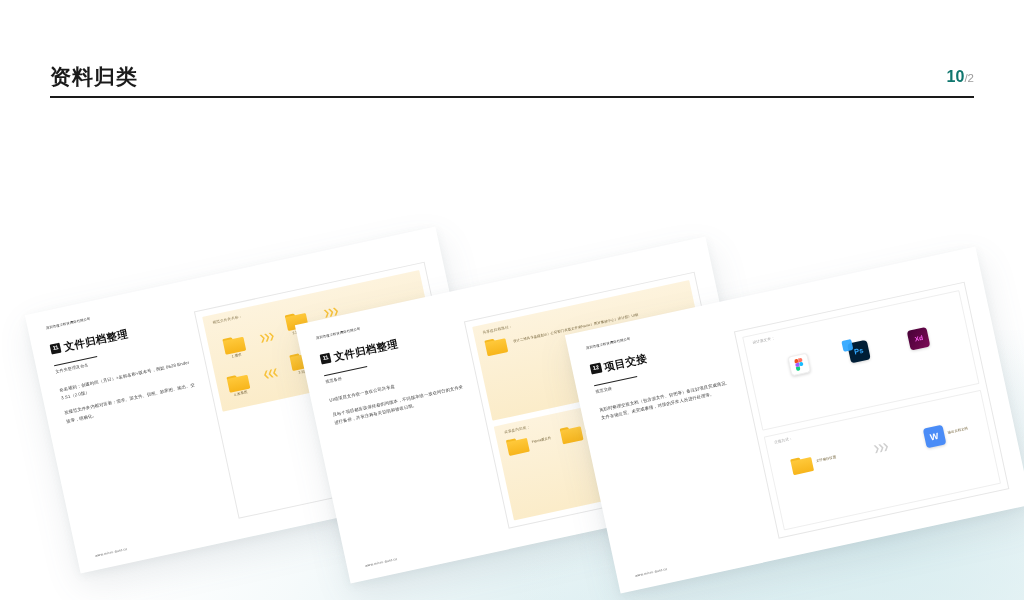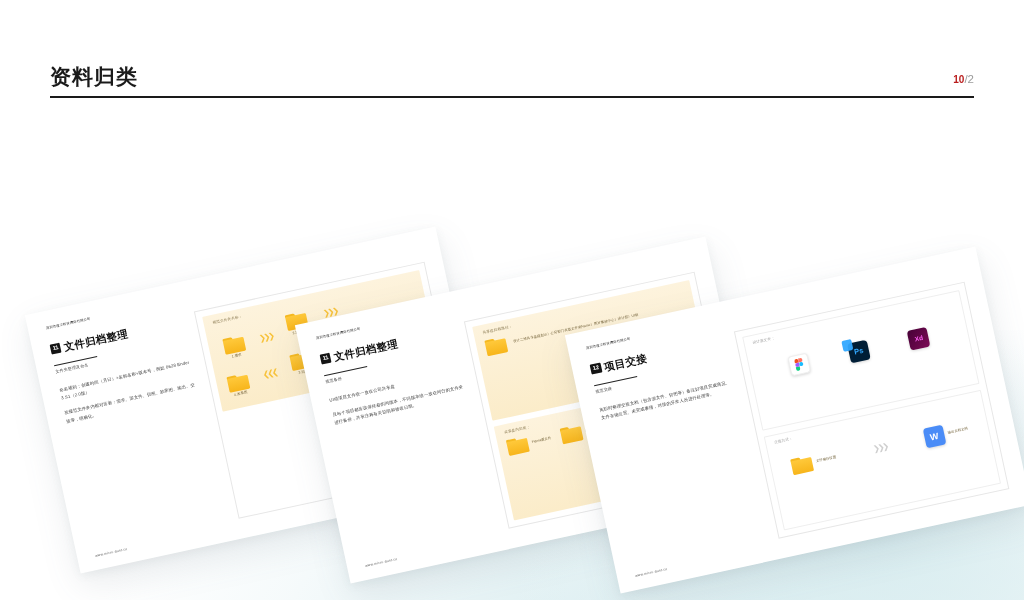--- a/index.html
+++ b/index.html
@@ -67,21 +67,21 @@
     color: #1a1a1a;
     letter-spacing: 1px;
     line-height: 1;
   }
   .pager {
     font-size: 11.5px;
     color: #9a9a9a;
     line-height: 1;
     padding-bottom: 2px;
   }
-  .pager .cur { color: #b91c1c; font-weight: bold; font-size: 10px; }
+  .pager .cur { color: #0f766e; font-weight: bold; font-size: 16px; }
   .header-rule {
     height: 2px;
     background: #1a1a1a;
     width: 100%;
   }
 
   
   .deck {
     position: absolute;
     left: 0; top: 0;

